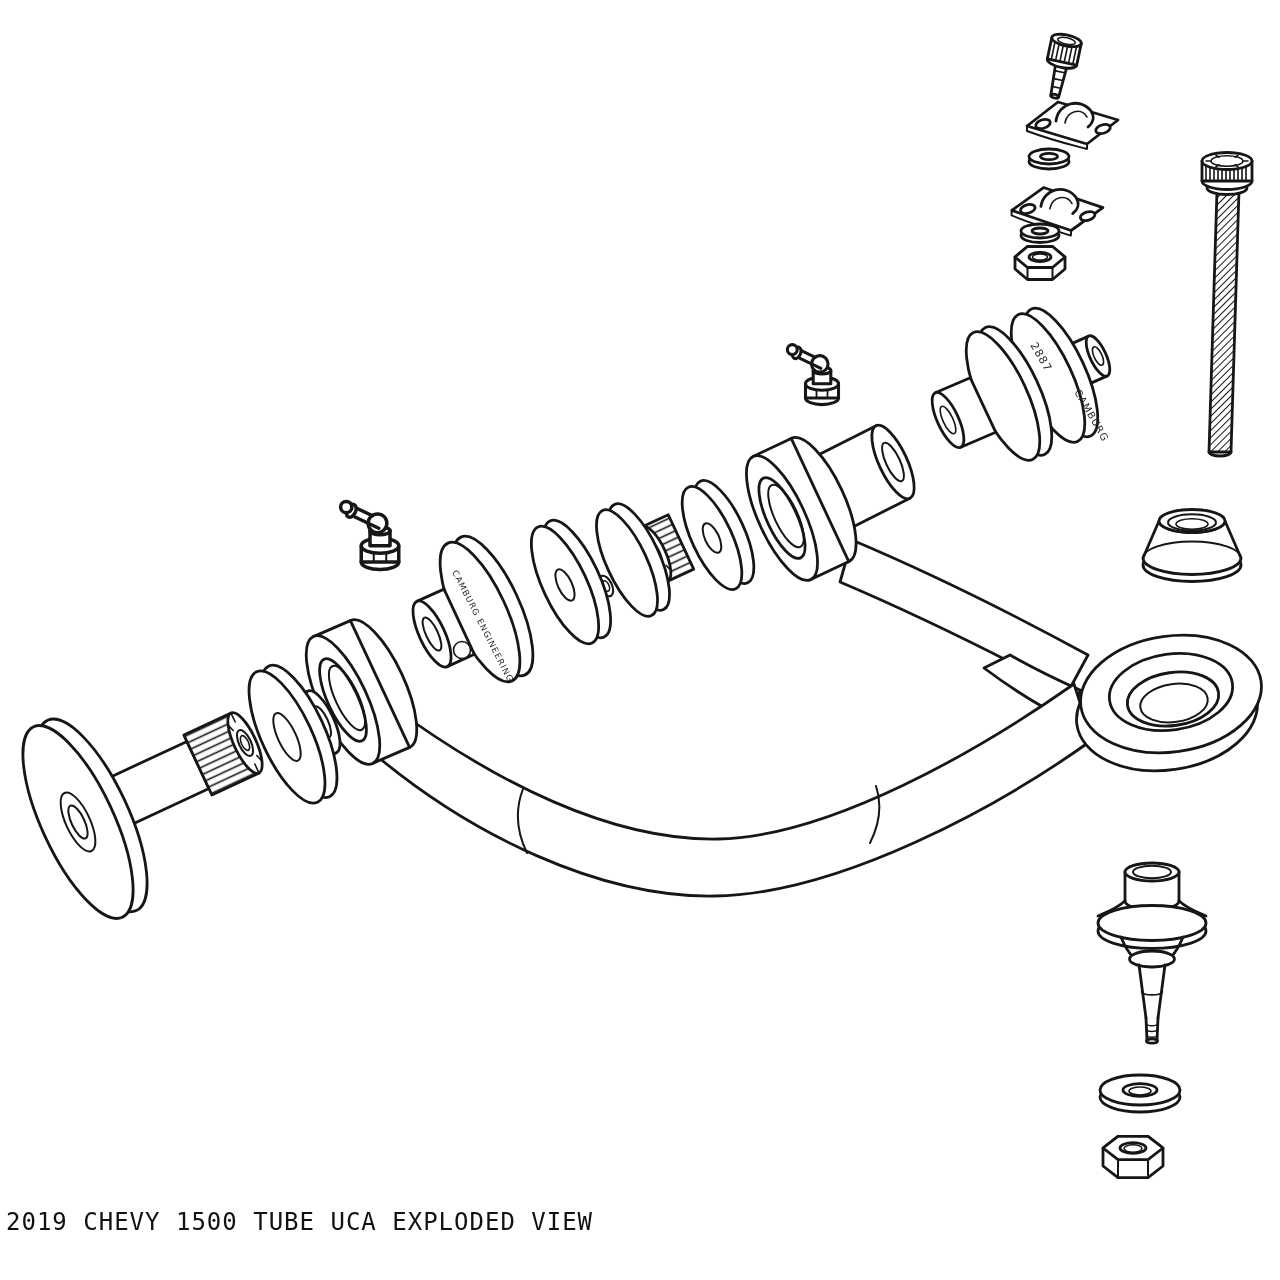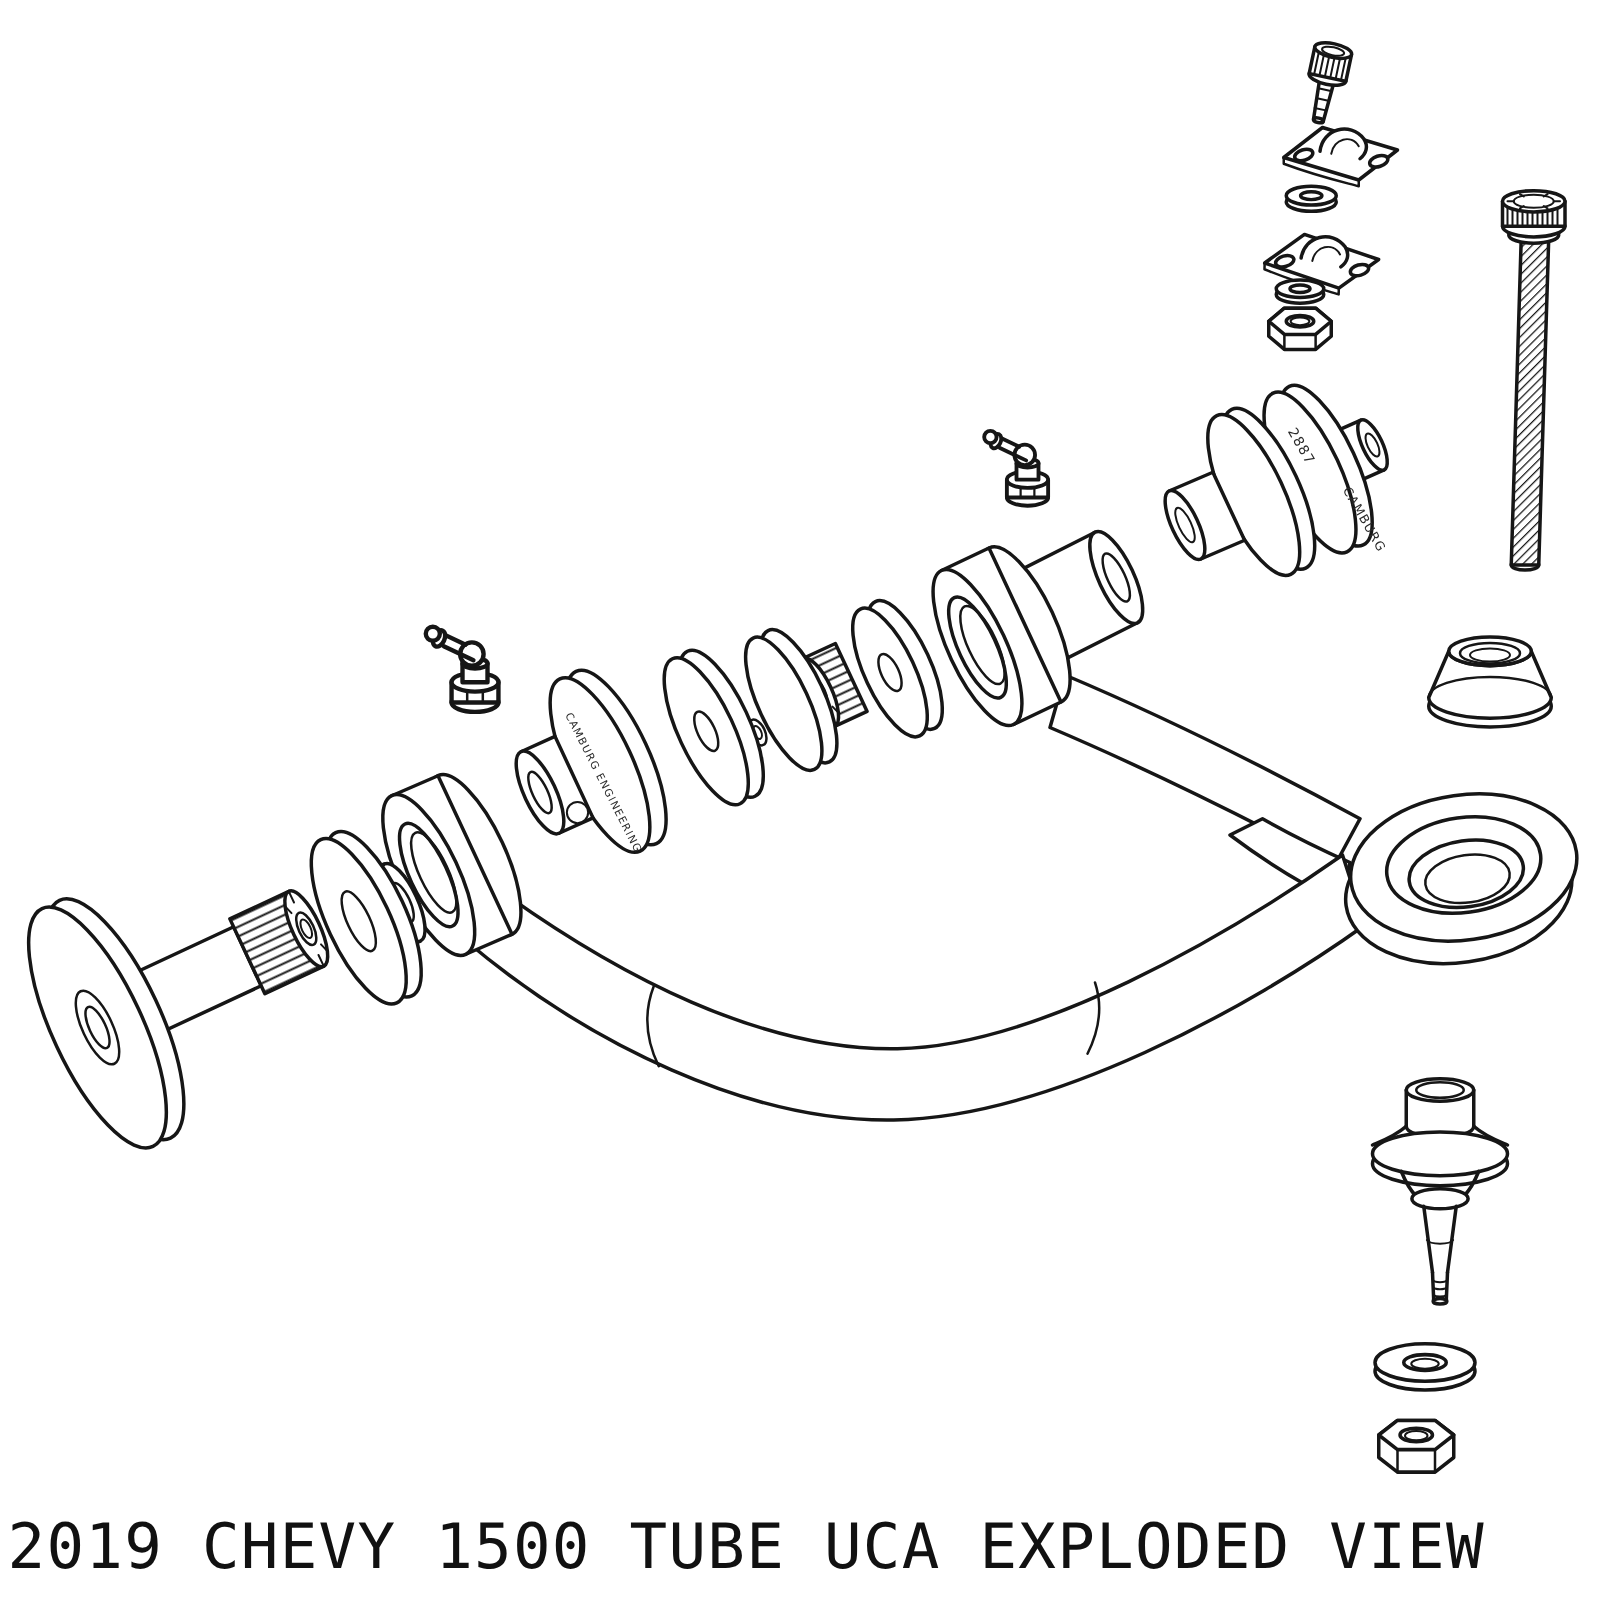--- a/index.html
+++ b/index.html
@@ -1,19 +1,19 @@
 <!DOCTYPE html>
 <html><head>
 <meta charset="utf-8">
 <style>
   html,body{margin:0;padding:0;background:#fff;}
   .stage{position:relative;width:1280px;height:1280px;background:#fff;overflow:hidden;
          font-family:"DejaVu Sans Mono","Liberation Mono",monospace;}
   .stage svg{position:absolute;left:0;top:0;}
-  .caption{position:absolute;left:6px;top:1208px;font-size:50px;letter-spacing:1px;
+  .caption{position:absolute;left:6px;top:1208px;font-size:24px;letter-spacing:1px;
            color:#111;white-space:nowrap;font-family:"DejaVu Sans Mono","Liberation Mono",monospace;}
   .thin{stroke-width:1.6px;}
   .mid{stroke-width:2px;}
   text.marking{font-family:"DejaVu Sans","Liberation Sans",sans-serif;
                fill:#2a2a2a;stroke:none;letter-spacing:1px;}
 </style>
 </head>
 <body>
 
 <div class="stage">

